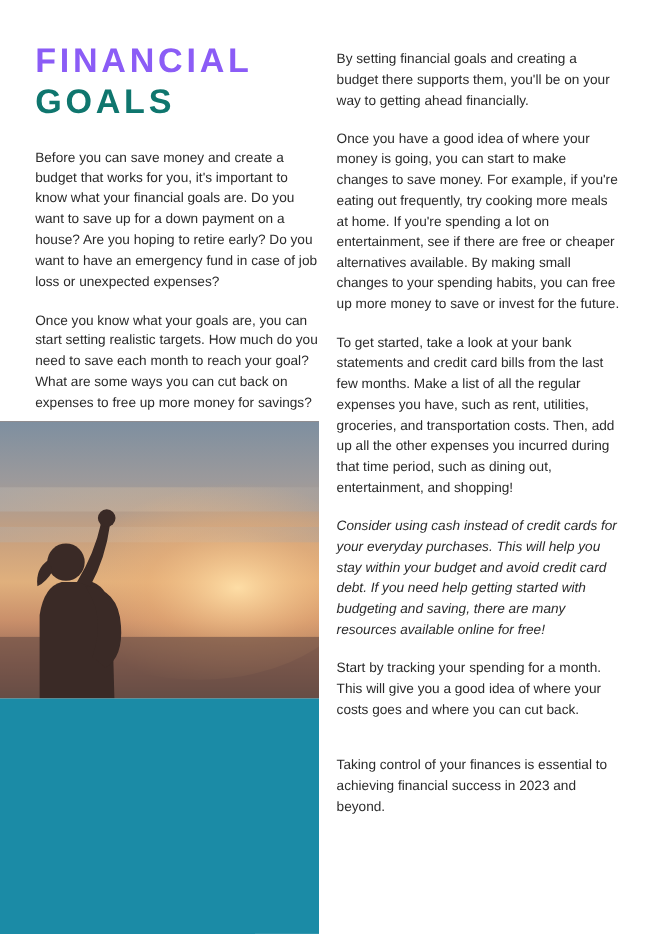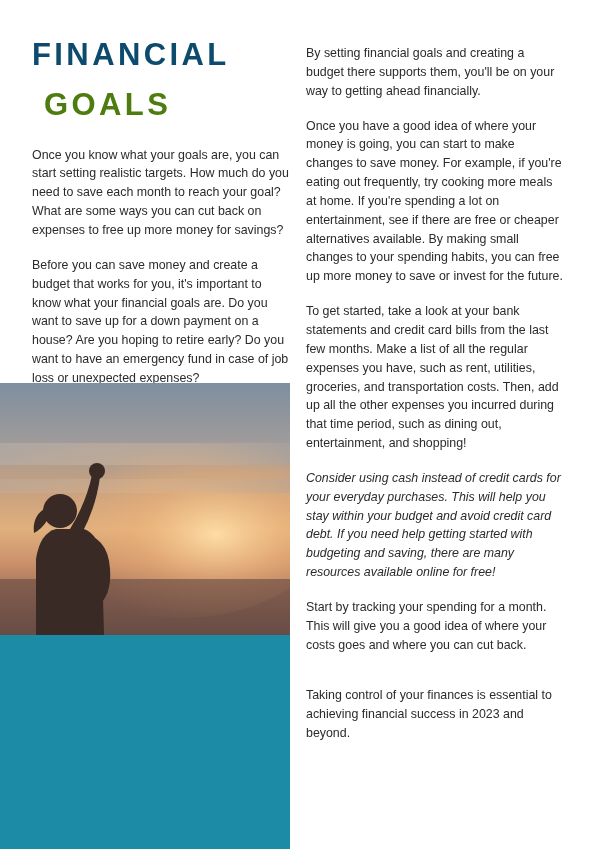--- a/index.html
+++ b/index.html
@@ -25,31 +25,31 @@
   .left-col {
     position: absolute;
     left: 32px;
     top: 36px;
     width: 258px;
   }
   .title-line-1 {
     font-size: 31px;
     font-weight: bold;
     letter-spacing: 3.4px;
-    color: #0c4a6e;
+    color: #8b5cf6;
     line-height: 1.22;
     margin: 0;
   }
   .title-line-2 {
     font-size: 31px;
     font-weight: bold;
     letter-spacing: 3.4px;
-    color: #4d7c0f;
+    color: #0f766e;
     line-height: 1.22;
-    margin: 12px;
+    margin: 0;
   }
   .left-body {
     margin-top: 22px;
   }
   .left-body p {
     font-size: 12.4px;
     line-height: 1.52;
     color: #2b2b2b;
     margin: 0 0 16px 0;
   }
@@ -102,22 +102,22 @@
 </style>
 </head>
 <body>
 
 <div class="page">
 
   <div class="left-col">
     <h1 class="title-line-1">FINANCIAL</h1>
     <h1 class="title-line-2">GOALS</h1>
     <div class="left-body">
+      <p>Before you can save money and create a budget that works for you, it's important to know what your financial goals are. Do you want to save up for a down payment on a house? Are you hoping to retire early? Do you want to have an emergency fund in case of job loss or unexpected expenses?</p>
       <p>Once you know what your goals are, you can start setting realistic targets. How much do you need to save each month to reach your goal? What are some ways you can cut back on expenses to free up more money for savings?</p>
-      <p>Before you can save money and create a budget that works for you, it's important to know what your financial goals are. Do you want to save up for a down payment on a house? Are you hoping to retire early? Do you want to have an emergency fund in case of job loss or unexpected expenses?</p>
     </div>
   </div>
 
   <div class="photo">
     <svg viewBox="0 0 290 252" preserveAspectRatio="none">
       <defs>
         <linearGradient id="sky" x1="0" y1="0" x2="0" y2="1">
           <stop offset="0%" stop-color="#7e8fa0"></stop>
           <stop offset="22%" stop-color="#9d9a9b"></stop>
           <stop offset="42%" stop-color="#c8a07e"></stop>

